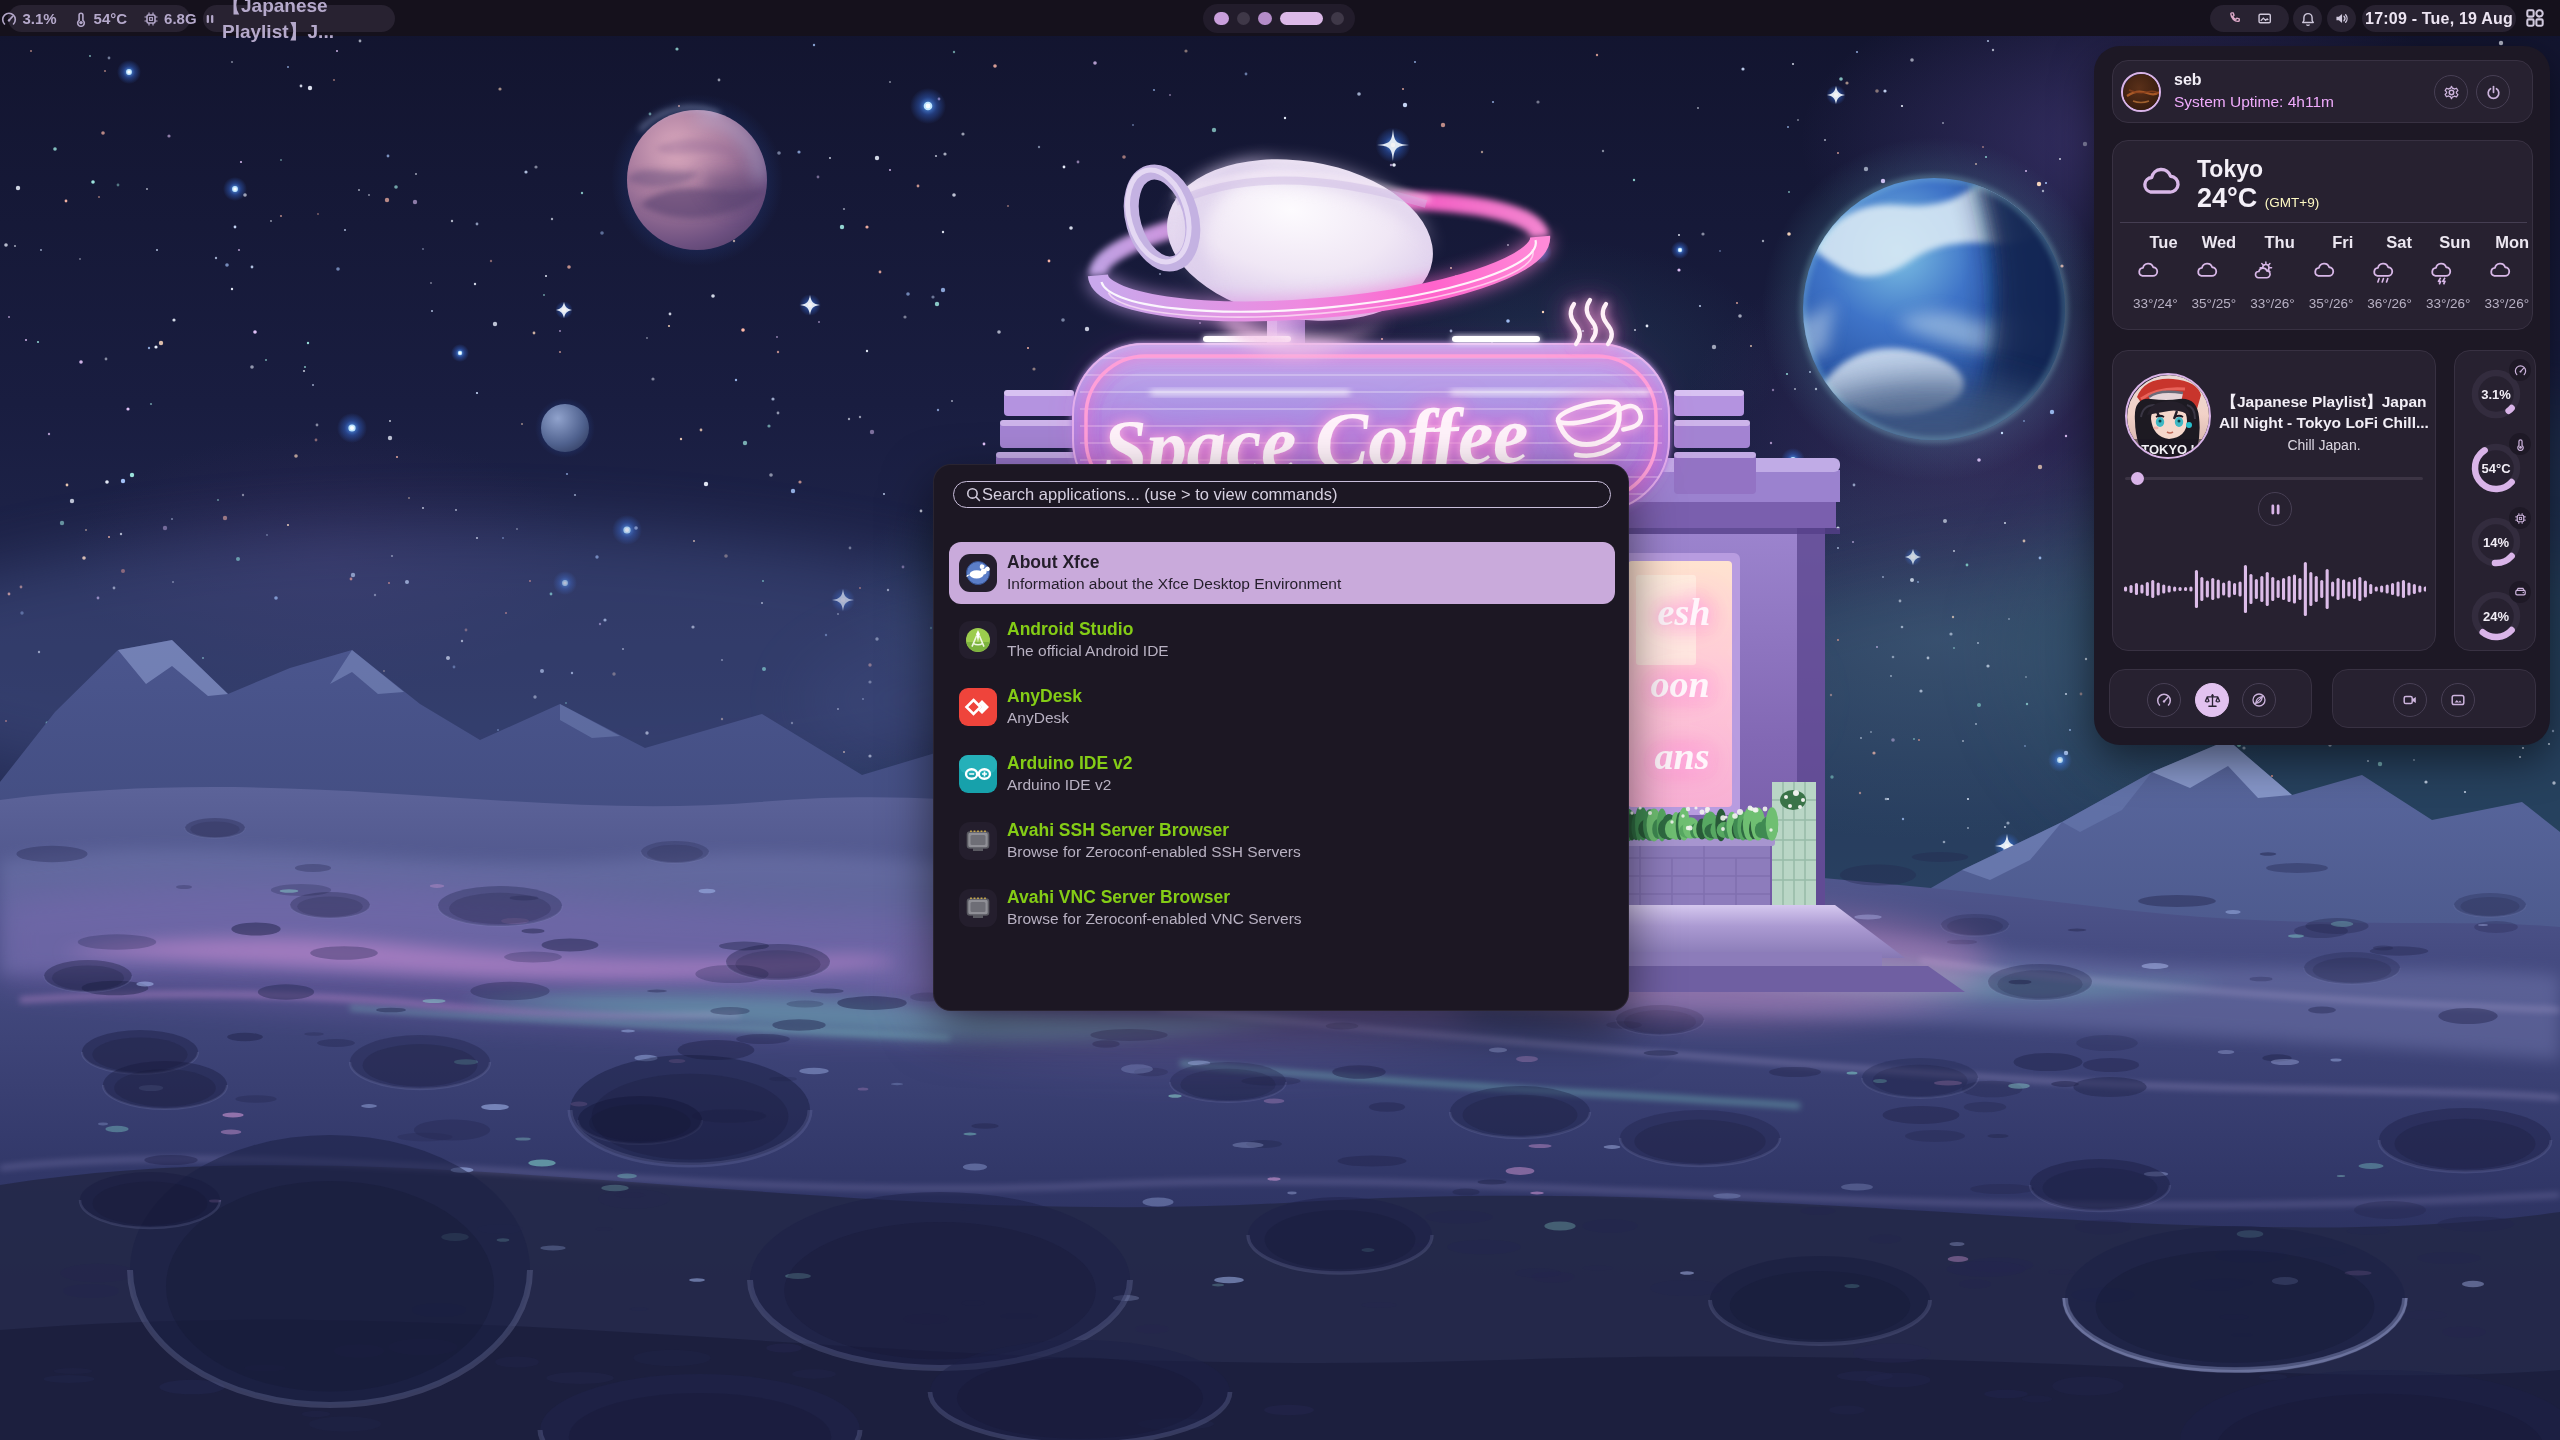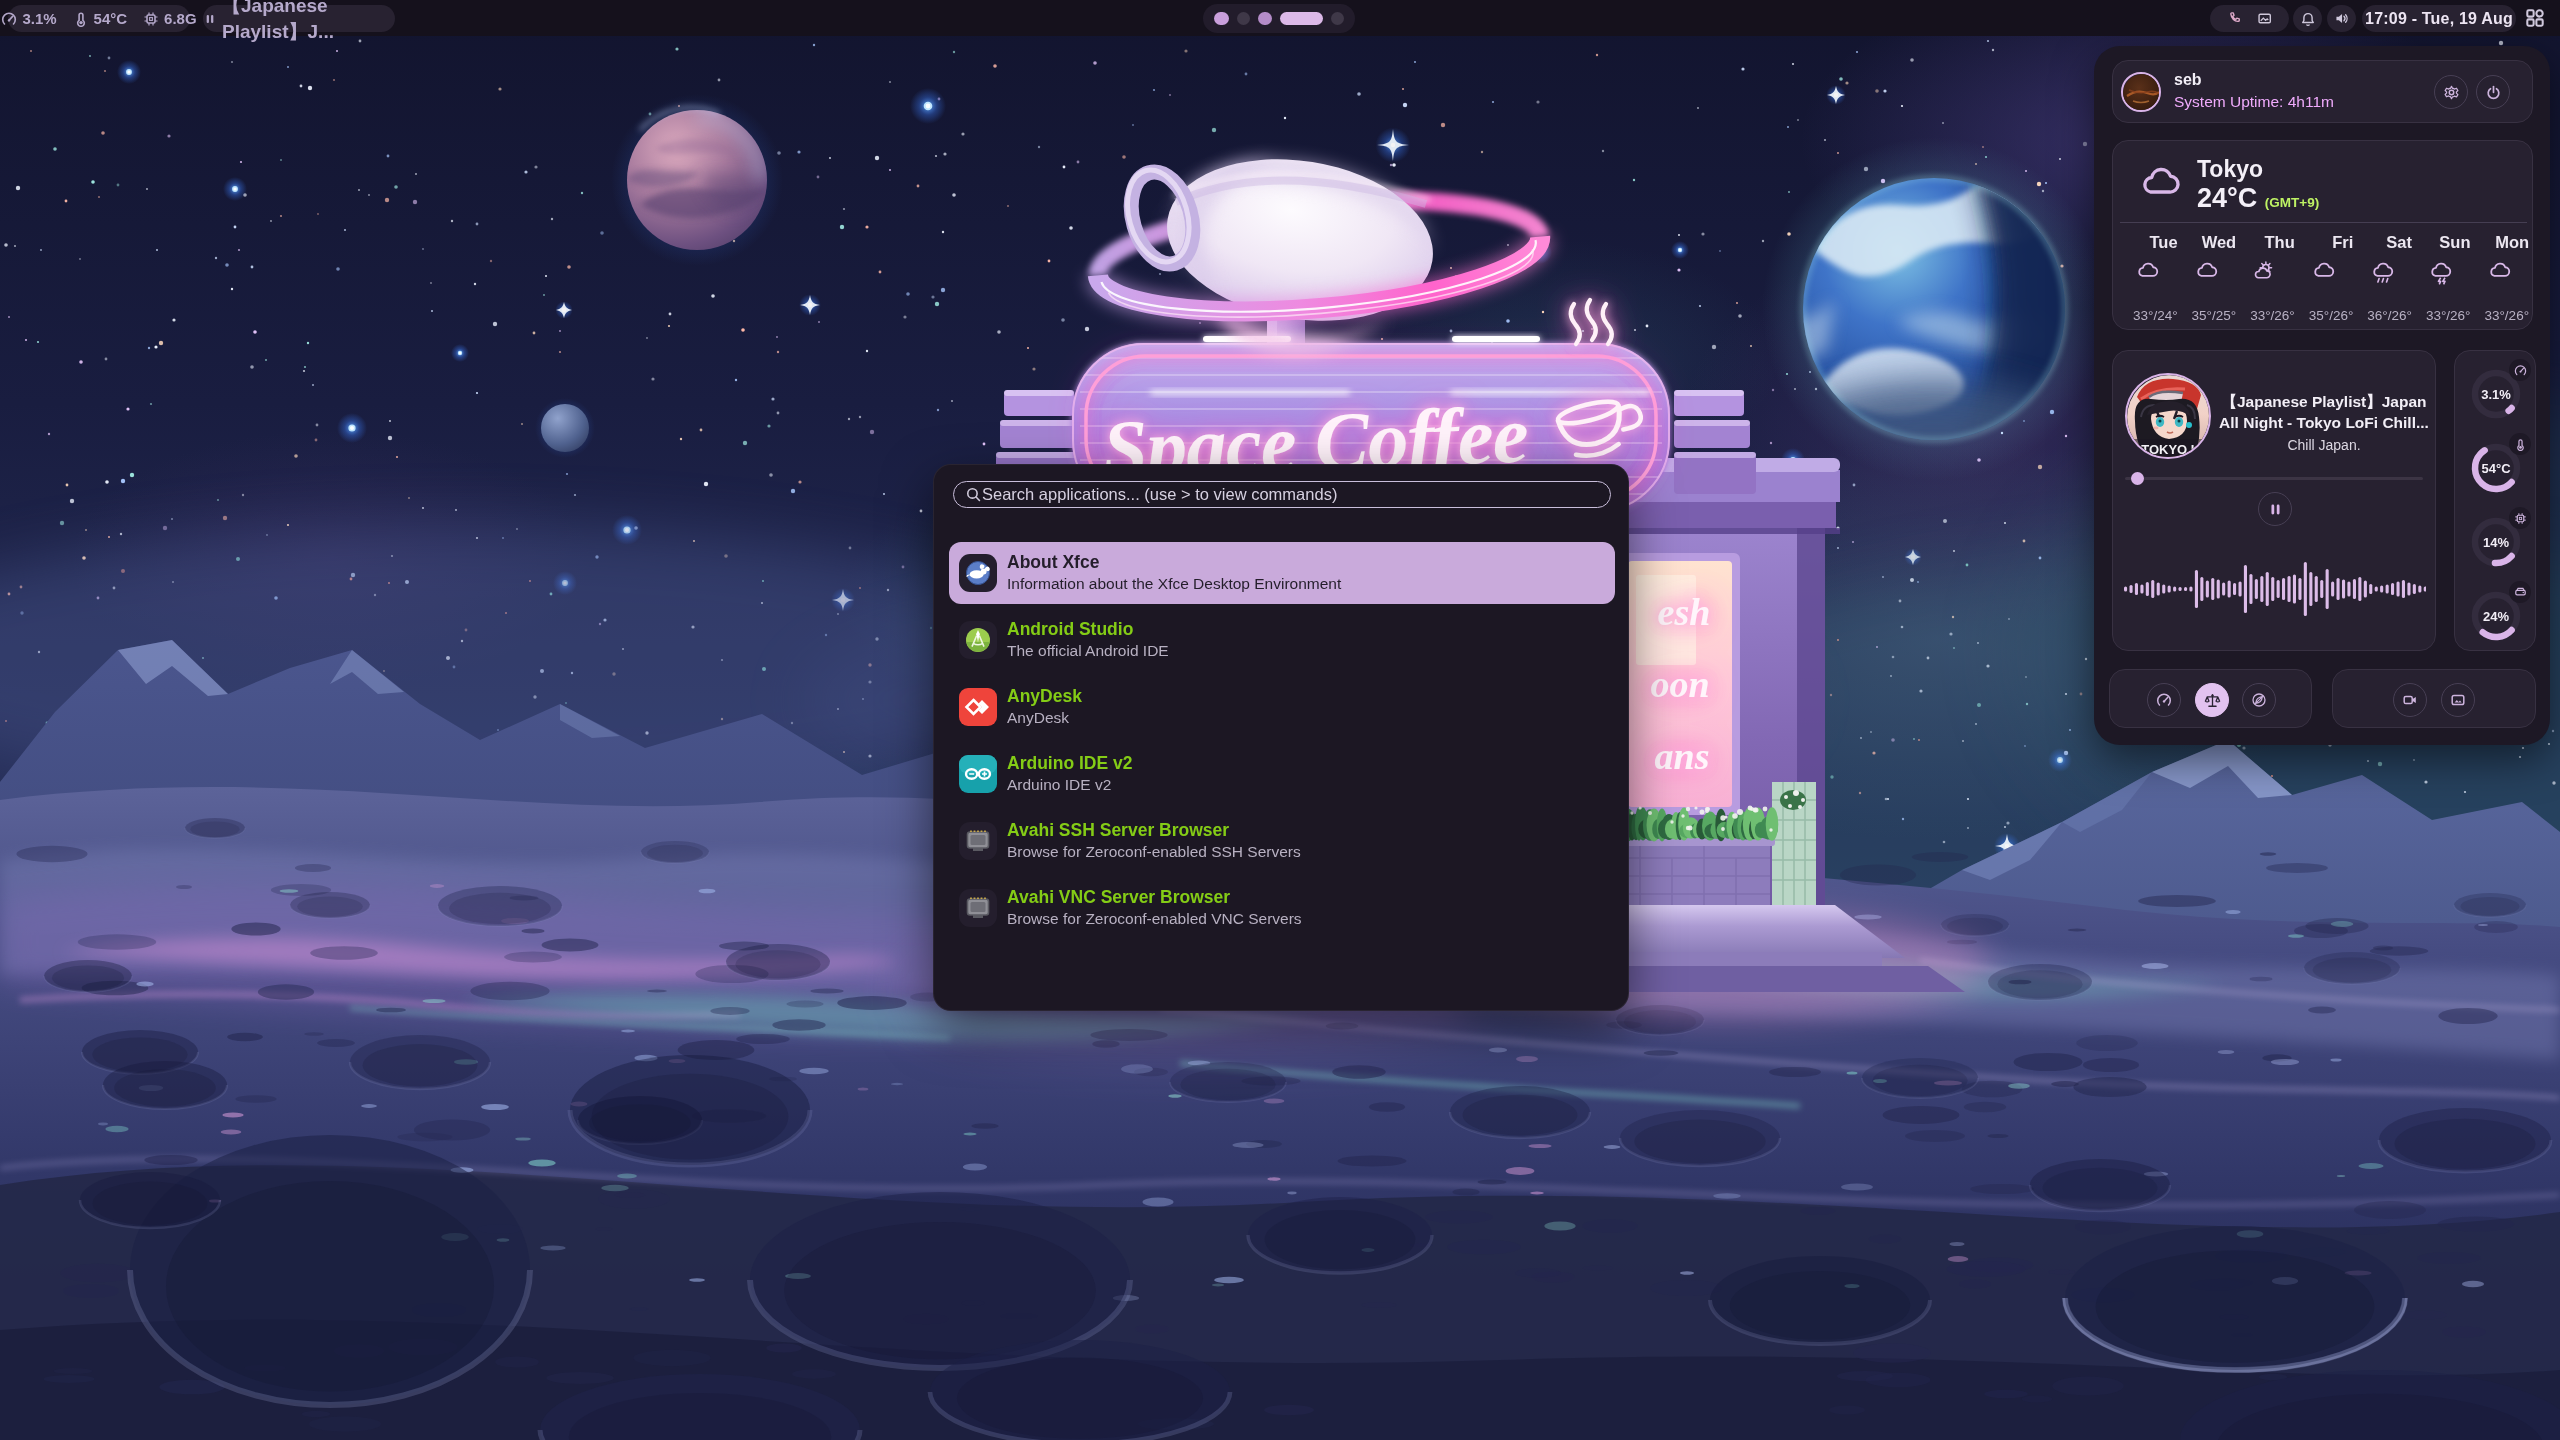--- a/index.html
+++ b/index.html
@@ -21,21 +21,21 @@
 .rt{font-size:17.5px;font-weight:bold;color:#84cc16;line-height:22px}
 .rs{font-size:15.5px;color:#b8b1c2;line-height:21px}
 .sel .rt,.sel .rs{color:#241e2b}
 .rpanel{position:absolute;left:2094px;top:46px;width:456px;height:699px;border-radius:26px;background:#1d1825;box-shadow:0 14px 40px rgba(0,0,0,0.5);z-index:20}
 .rcard{position:absolute;border-radius:16px;background:#272130;border:1px solid #383142}
 .cbtn{position:absolute;width:34px;height:34px;border-radius:50%;border:1.5px solid #473f54;display:flex;align-items:center;justify-content:center}
 .cbtn.sel{background:#e2c2ef;border-color:#e2c2ef}
 .wrow{position:absolute;left:6px;top:92px;width:410px;display:flex}
 .wday{flex:1;text-align:right}
 .wdn{font-size:16.5px;font-weight:bold;color:#ece7f1;margin-bottom:7px}
-.wdt{font-size:13.5px;color:#b8b1c4;margin-top:23px}
+.wdt{font-size:13.5px;color:#b8b1c4;margin-top:11px}
 .gg{position:relative;width:62px;height:62px}
 .gl{position:absolute;left:0;top:0;width:62px;height:62px;display:flex;align-items:center;justify-content:center;font-size:13px;font-weight:bold;color:#f2eef6}
 .gi{position:absolute;right:-4px;top:-4px;width:22px;height:22px;border-radius:50%;background:#1e1926;display:flex;align-items:center;justify-content:center}
 </style></head><body>
 <div class="stage">
     <svg width="2560" height="1440" viewBox="0 0 2560 1440" xmlns="http://www.w3.org/2000/svg" style="position:absolute;top:0;left:0">
       <defs>
 <linearGradient id="sky" x1="0" y1="0" x2="0" y2="1">
  <stop offset="0" stop-color="#12142e"></stop>
           <stop offset="0.28" stop-color="#191d40"></stop>
@@ -1840,21 +1840,21 @@
           </svg>
         </div>
       </div>
       <div class="rcard" style="left:18px;top:94px;width:421px;height:190px">
         <div style="position:absolute;left:24px;top:20px">
           <svg width="48" height="48" viewBox="0 0 30 30" style="display:block;margin:0 auto">
             <path d="M8.6,19.4 a4.6,4.6 0 0 1 0.6,-9.1 a6.1,6.1 0 0 1 11.8,-0.8 a4.2,4.2 0 0 1 -0.6,9.9 z" fill="none" stroke="#d9b8e8" stroke-width="2.1" stroke-linejoin="round"></path>
           </svg>
         </div>
         <div style="position:absolute;left:84px;top:15px;font-weight:bold;font-size:23px;color:#f4f0f8">Tokyo</div>
-        <div style="position:absolute;left:84px;top:42px;font-weight:bold;font-size:27px;color:#f4f0f8">24°C <span style="font-size:13.5px;font-weight:bold;color:#bef264">(GMT+9)</span></div>
+        <div style="position:absolute;left:84px;top:42px;font-weight:bold;font-size:27px;color:#f4f0f8">24°C <span style="font-size:13.5px;font-weight:normal;color:#fef9c3">(GMT+9)</span></div>
         <div style="position:absolute;left:7px;top:81px;width:407px;border-top:1.5px solid #453e52"></div>
         <div class="wrow">
           <div class="wday">
             <div class="wdn">Tue</div>
             <svg width="26" height="26" viewBox="0 0 30 30" style="display:block;margin:0 auto">
               <path d="M8.6,19.4 a4.6,4.6 0 0 1 0.6,-9.1 a6.1,6.1 0 0 1 11.8,-0.8 a4.2,4.2 0 0 1 -0.6,9.9 z" fill="none" stroke="#d9b8e8" stroke-width="2.1" stroke-linejoin="round"></path>
             </svg>
             <div class="wdt">33°/24°</div>
           </div>
           <div class="wday">

